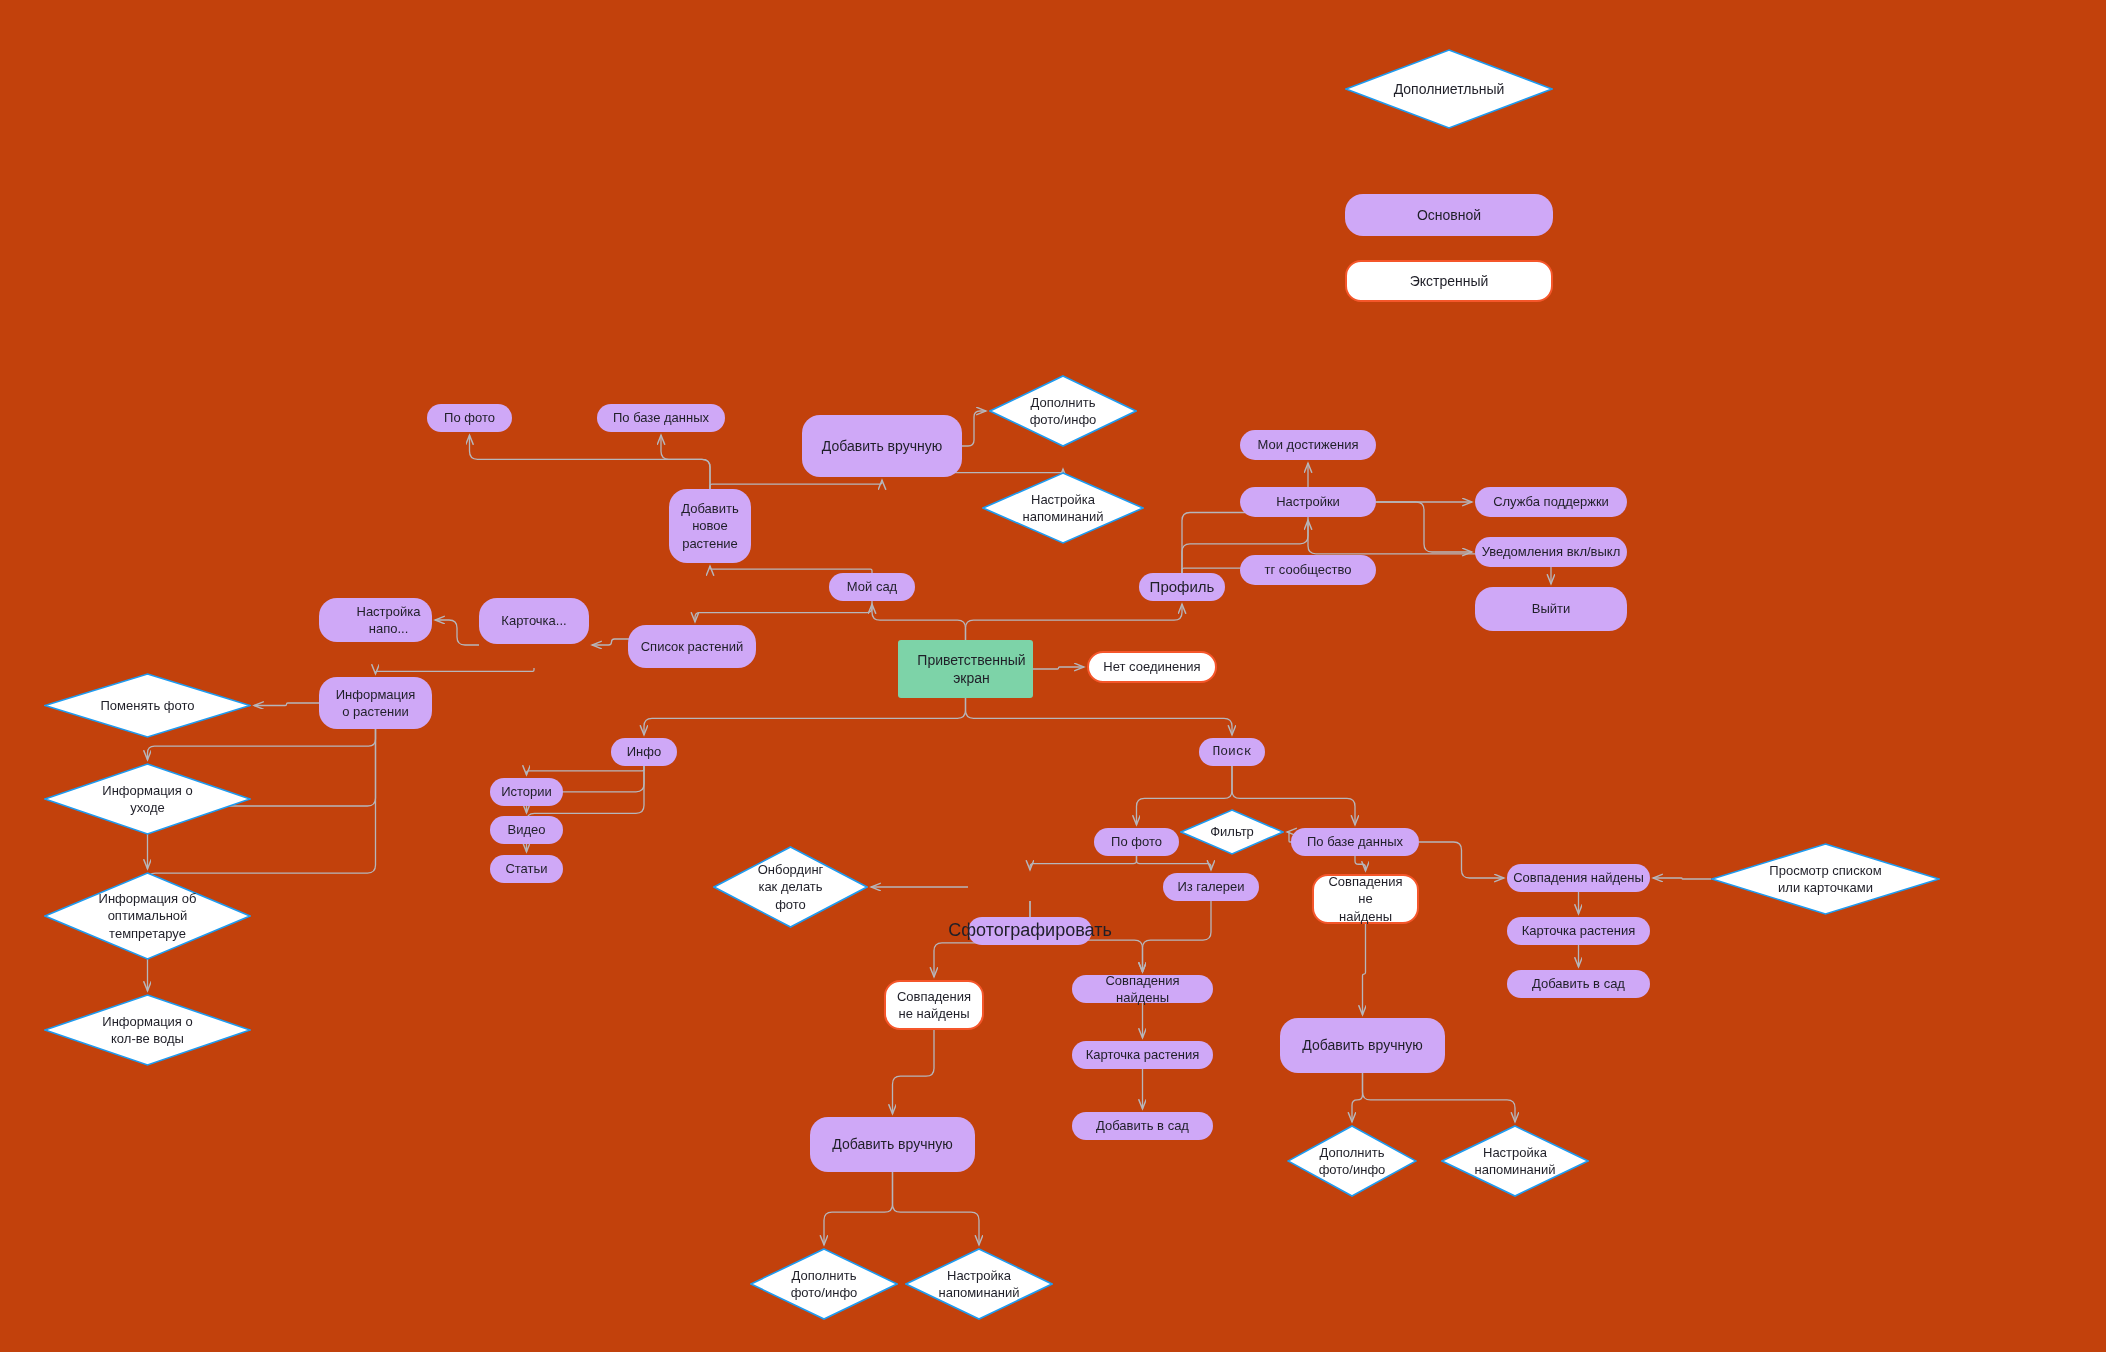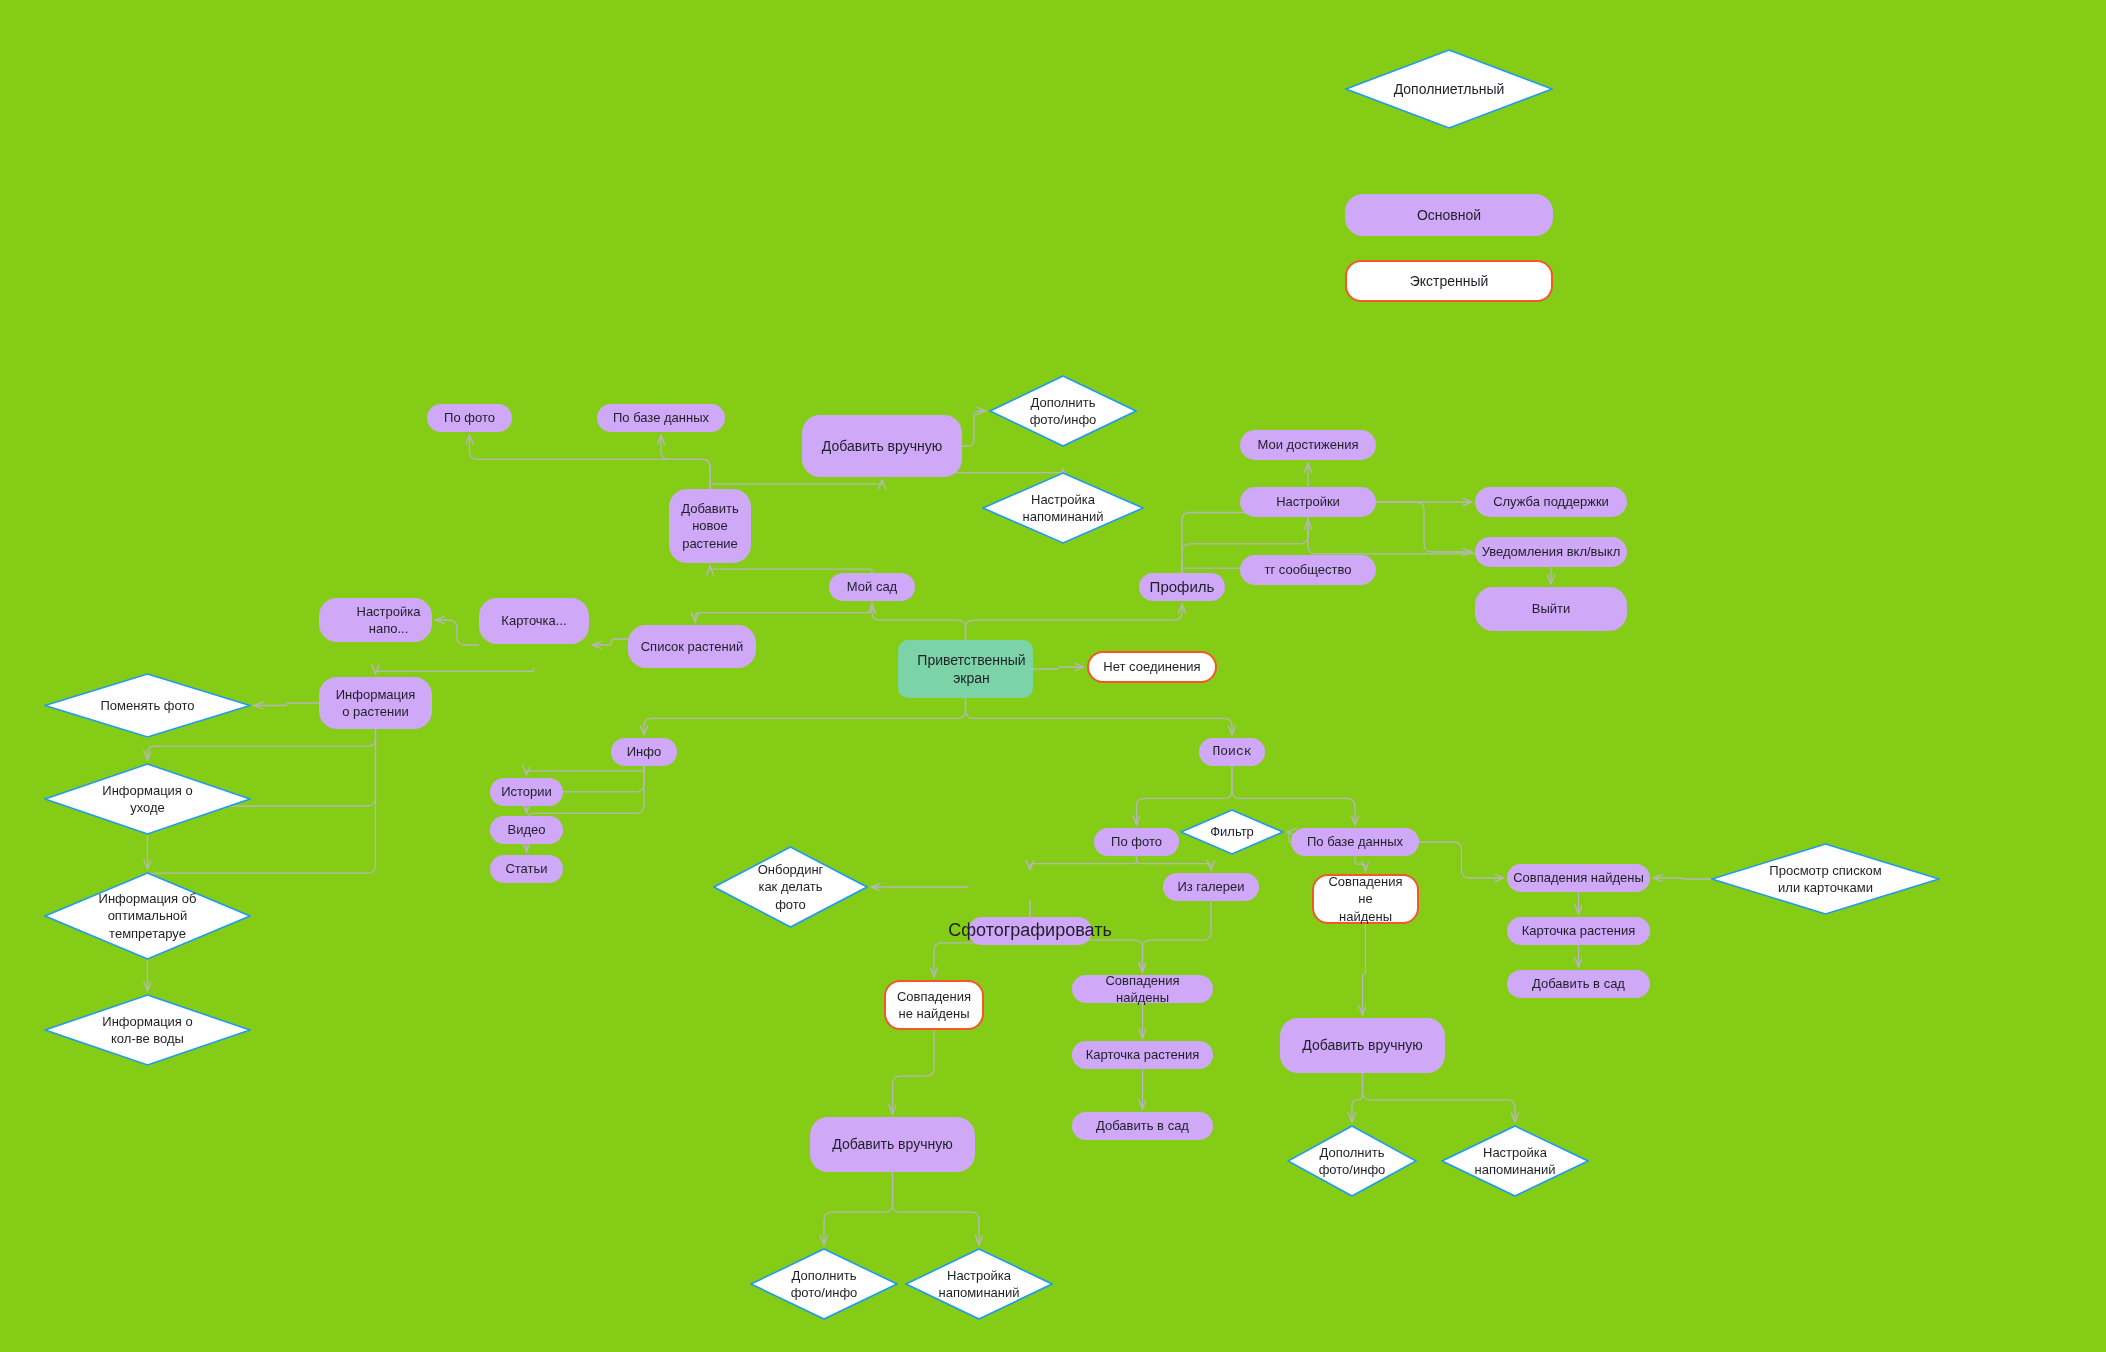--- a/index.html
+++ b/index.html
@@ -1,24 +1,24 @@
 <!DOCTYPE html>
 <html><head>
 <meta charset="utf-8">
 <style>
   html,body{margin:0;padding:0;background:#fbfbfb;}
   body{font-family:"Liberation Sans", sans-serif;}
-  #canvas{position:relative;width:2106px;height:1352px;background:#84cc16;overflow:hidden;}
+  #canvas{position:relative;width:2106px;height:1352px;background:#c2410c;overflow:hidden;}
   #edges{position:absolute;left:0;top:0;width:2106px;height:1352px;pointer-events:none;}
   .node{position:absolute;box-sizing:border-box;display:flex;align-items:center;justify-content:center;text-align:center;color:#1f1f28;}
   .node .lbl{display:block;line-height:1.32;padding:0 6px;}
   
   .n-primary{background:#cfa8f7;border-radius:18px;}
   
-  .n-start{background:#7dd3a8;border-radius:10px;padding-left:12px;}
+  .n-start{background:#7dd3a8;border-radius:3px;padding-left:12px;}
   
   .n-emergency{background:#ffffff;border:2px solid #f5562a;border-radius:16px;}
   
   .n-diamond{background:transparent;}
   .n-diamond .dia{position:absolute;left:0;top:0;width:100%;height:100%;}
   .n-diamond .lbl{position:relative;z-index:2;}
 </style>
 </head>
 <body>
 

